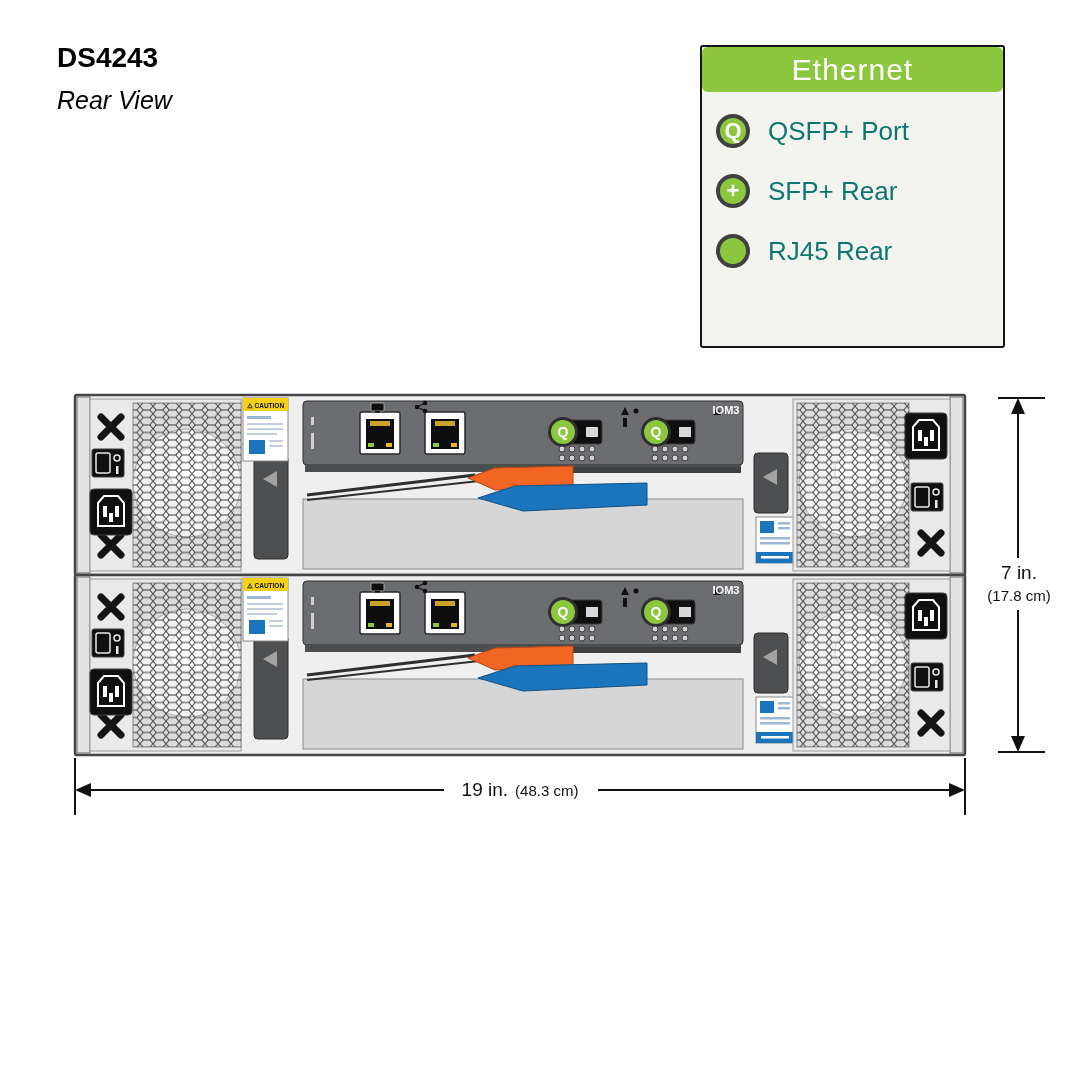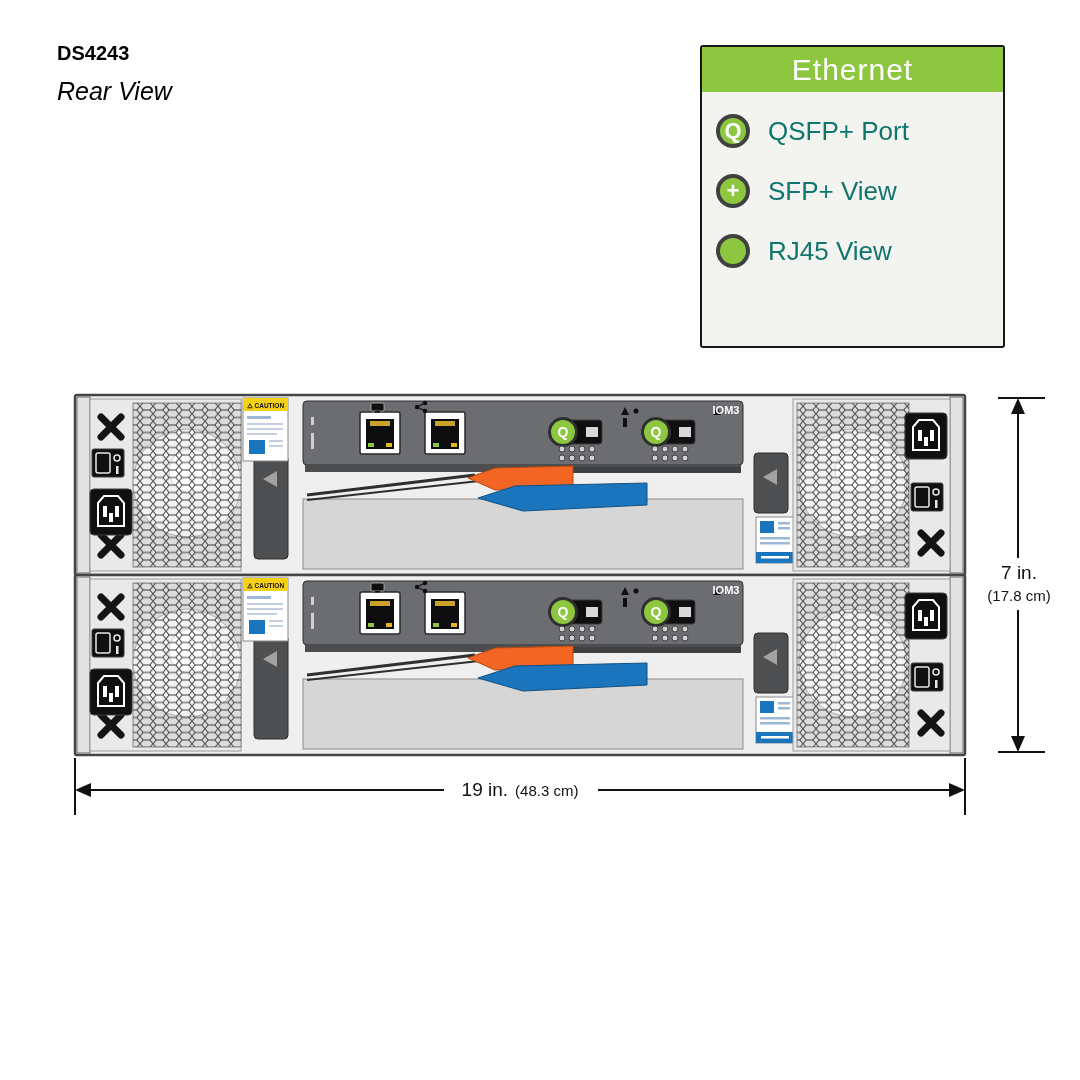--- a/index.html
+++ b/index.html
@@ -2,28 +2,28 @@
 <html><head>
 <meta charset="utf-8">
 <style>
   * { margin:0; padding:0; box-sizing:border-box; }
   html,body { width:1080px; height:1080px; background:#ffffff; overflow:hidden;
               font-family:"Liberation Sans", sans-serif; }
   .canvas { position:relative; width:1080px; height:1080px; }
 
   
   .title-block { position:absolute; left:57px; top:42px; }
-  .title   { font-size:20px; font-weight:bold; color:#000; line-height:1.15; }
+  .title   { font-size:28px; font-weight:bold; color:#000; line-height:1.15; }
   .subtitle{ font-size:25px; font-style:italic; color:#000; margin-top:12px; }
 
   
   .legend { position:absolute; left:700px; top:45px; width:305px; height:303px;
             background:#f3f3ef; border:2px solid #161616; border-radius:3px; overflow:hidden; }
   .legend-header { background:#8dc63f; height:45px; display:flex; align-items:center;
-                   justify-content:center; color:#ffffff; font-size:30px; letter-spacing:1px; }
+                   justify-content:center; color:#ffffff; font-size:30px; letter-spacing:1px;border-radius:6px; }
   .legend-items { padding:18px 14px 0 14px; }
   .legend-item { display:flex; align-items:center; gap:18px; margin-bottom:18px; height:42px; }
   .port-circle { width:34px; height:34px; border-radius:50%; background:#8dc63f;
                  border:4px solid #3f4041; color:#fff; font-weight:bold; font-size:22px;
                  display:flex; align-items:center; justify-content:center; flex:0 0 auto; }
   .legend-label { font-size:26px; color:#0f766e; }
 
   
   .diagram { position:absolute; left:60px; top:390px; }
   svg text { font-family:"Liberation Sans", sans-serif; }
@@ -44,27 +44,27 @@
       <div class="legend-item">
         <span class="port-circle">
             <span>Q</span>
           </span>
         <span class="legend-label">QSFP+ Port</span>
       </div>
       <div class="legend-item">
         <span class="port-circle">
             <span>+</span>
           </span>
-        <span class="legend-label">SFP+ View</span>
+        <span class="legend-label">SFP+ Rear</span>
       </div>
       <div class="legend-item">
         <span class="port-circle">
             <span></span>
           </span>
-        <span class="legend-label">RJ45 View</span>
+        <span class="legend-label">RJ45 Rear</span>
       </div>
     </div>
   </div>
 
   <svg class="diagram" width="1010" height="430" viewBox="0 0 1010 430">
     <defs>
       <pattern id="hexpat" width="13" height="7.5" patternUnits="userSpaceOnUse">
         <path d="M3.25,0 L9.75,0 L13,3.75 L9.75,7.5 L3.25,7.5 L0,3.75 Z" fill="none" stroke="#3a3a3a" stroke-width="1"></path>
       </pattern>
 

